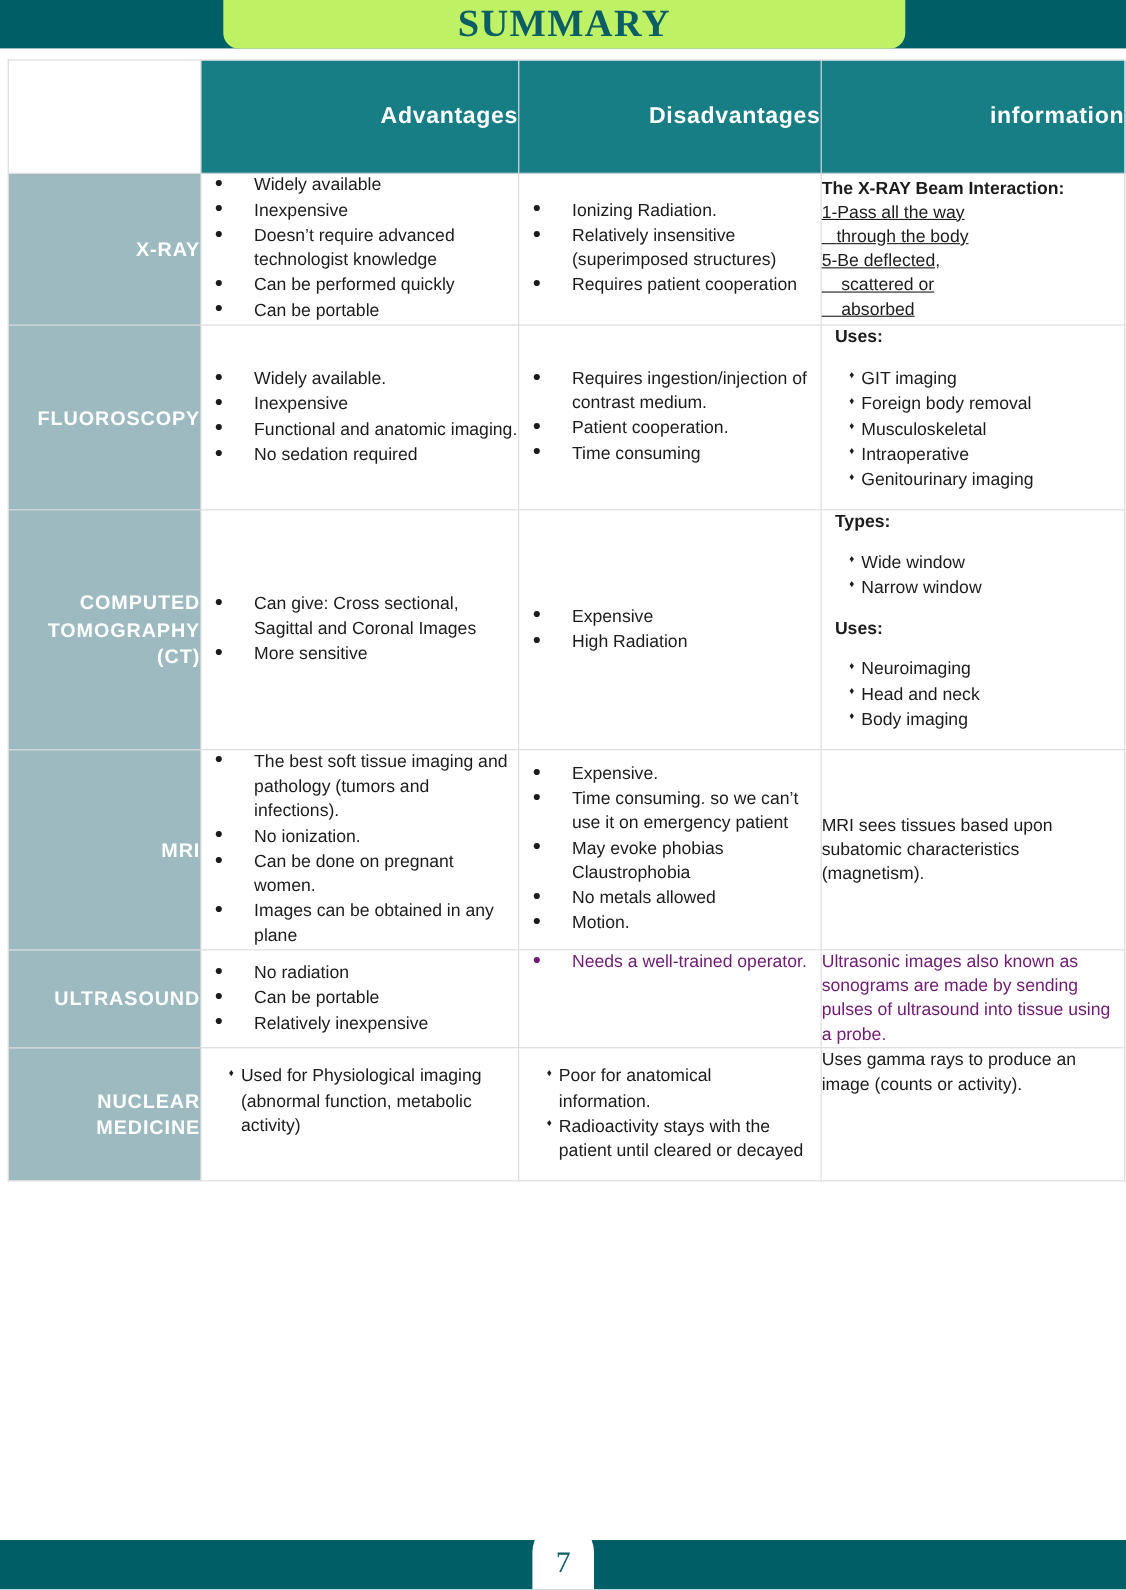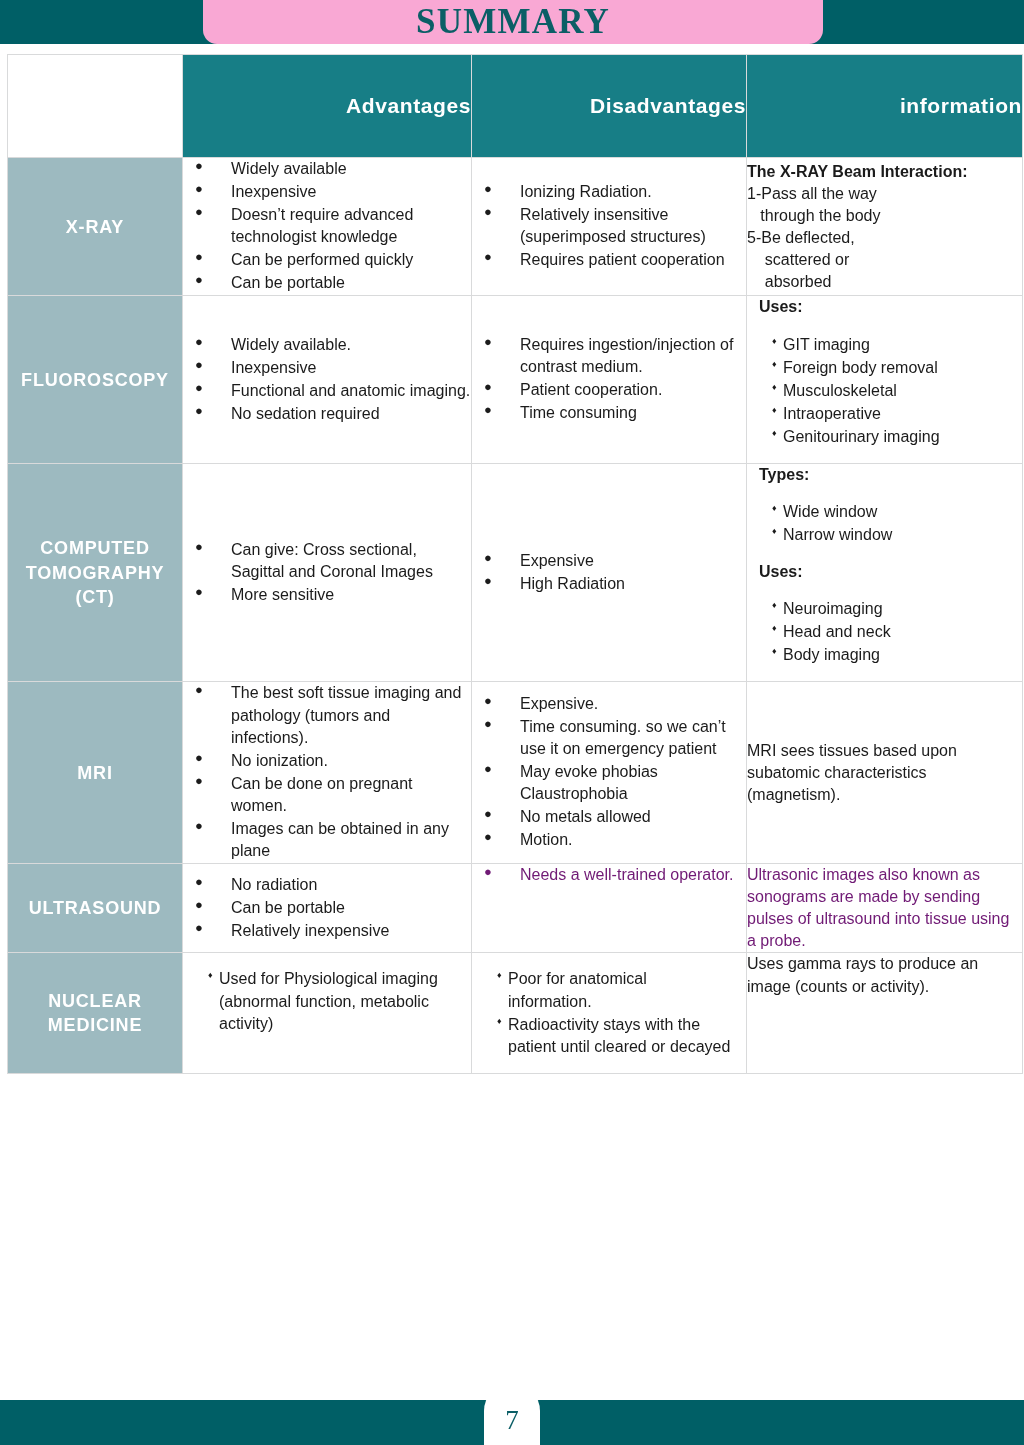--- a/index.html
+++ b/index.html
@@ -22,21 +22,21 @@
     width: 1024px;
     height: 44px;
     background: #005f66;
   }
   .header-card {
     position: absolute;
     top: 0;
     left: 203px;
     width: 620px;
     height: 44px;
-    background: #f9a8d4;
+    background: #bef264;
     border-bottom-left-radius: 14px;
     border-bottom-right-radius: 14px;
     display: flex;
     align-items: center;
     justify-content: center;
     box-sizing: border-box;
   }
   .page-title {
     font-family: "Liberation Serif", serif;
     font-weight: bold;
@@ -81,21 +81,21 @@
     font-size: 21px;
     font-weight: bold;
     letter-spacing: 0.6px;
     height: 102px;
   }
 
   
   .mod-label {
     background: #9dbac0;
     color: #ffffff;
-    text-align: center;
+    text-align: right;
     font-size: 18px;
     font-weight: bold;
     letter-spacing: 0.8px;
     line-height: 1.35;
     padding: 4px 6px;
   }
 
   
   .cell {
     background: #ffffff;
@@ -146,21 +146,21 @@
     line-height: 1.9;
     color: inherit;
   }
 
   .sub-head {
     font-weight: bold;
     margin: 0 0 1px 12px;
   }
 
   .plain-block { margin: 0; }
-  .numbered { margin: 0; }
+  .numbered { margin: 0; text-decoration: underline; }
   .numbered .nline { white-space: pre-wrap; }
 
   .green { color: #701a75; }
   .bold { font-weight: bold; }
 
   
   .footer-band {
     position: absolute;
     left: 0;
     bottom: 0;

